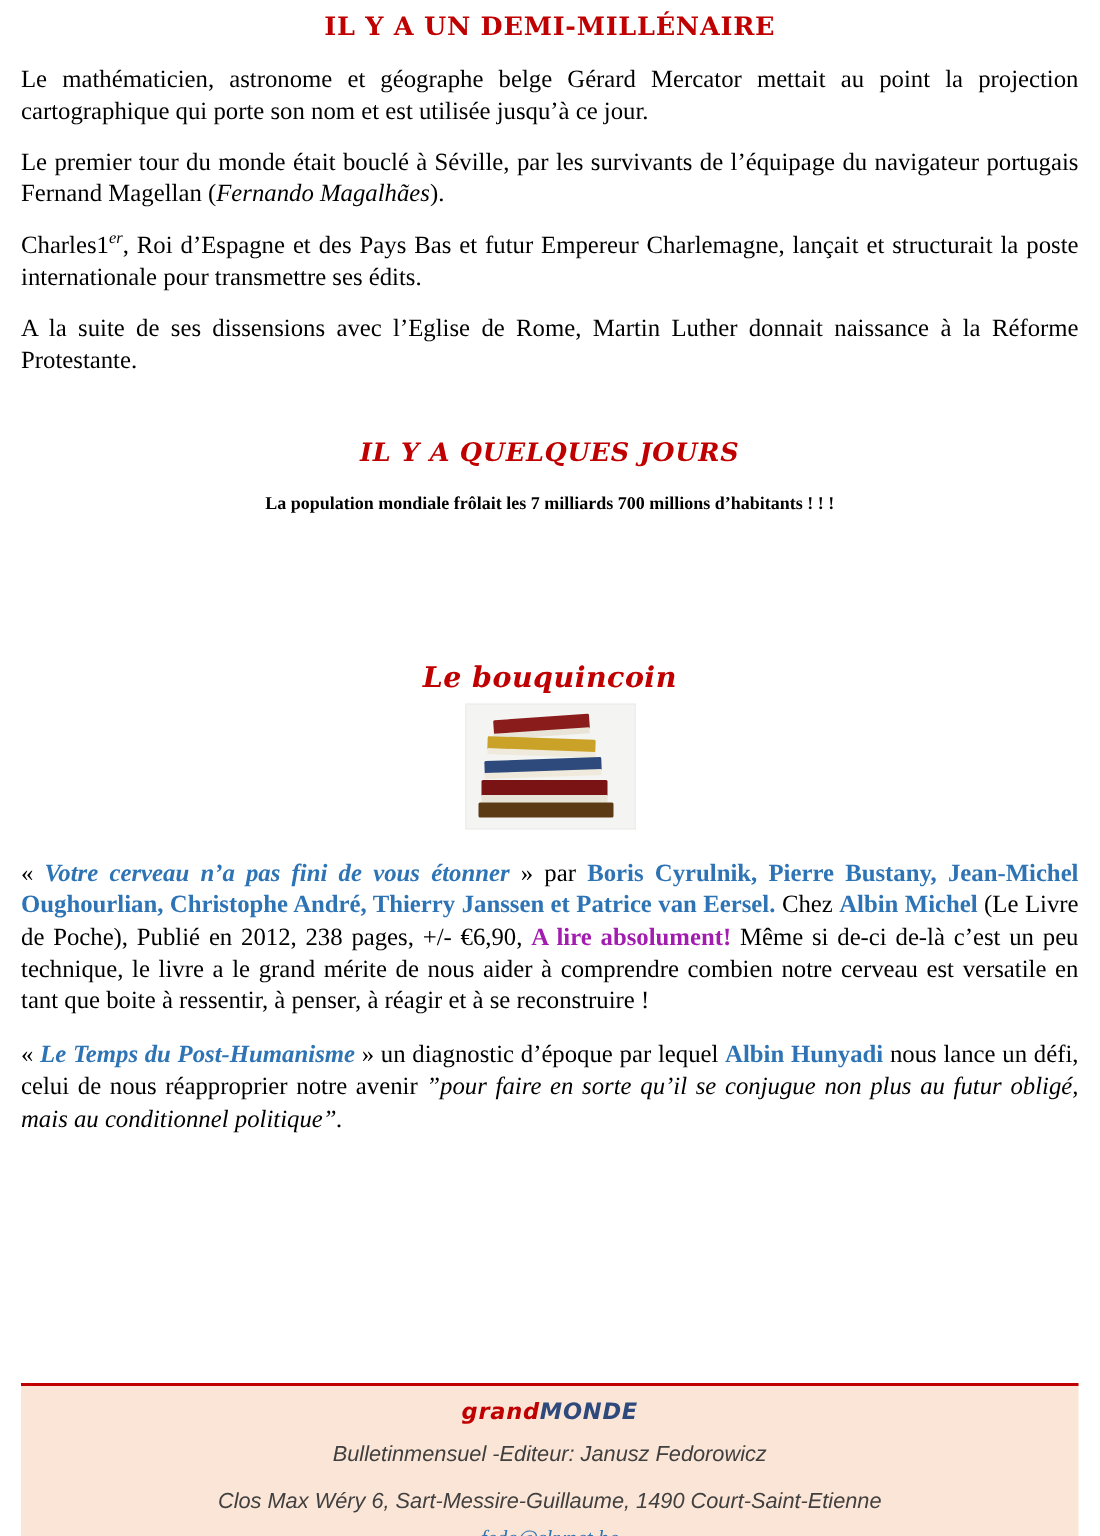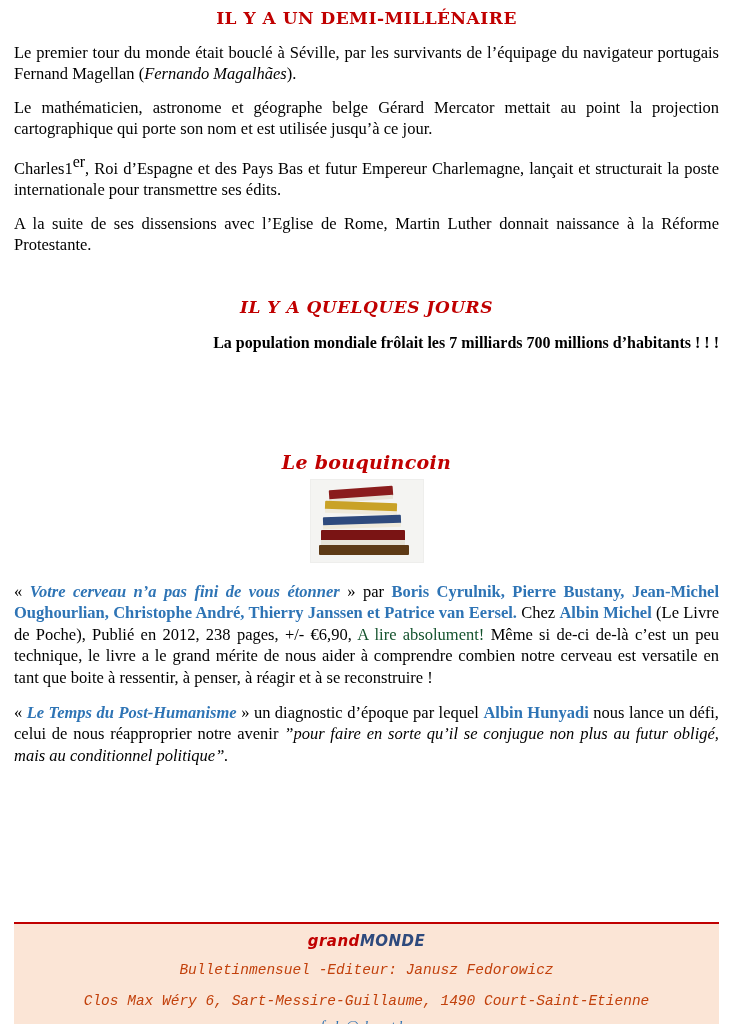--- a/index.html
+++ b/index.html
@@ -43,28 +43,28 @@
     font-variant: small-caps;
     font-style: italic;
   }
   p.body-par {
     font-size: 16.5px;
     line-height: 1.28;
     text-align: justify;
     margin: 0 0 13px 0;
   }
   p.bold-line {
-    font-size: 16px;
+    font-size: 12px;
     font-weight: bold;
     line-height: 1.28;
     margin: 0 0 6px 0;
-    text-align: right;
+    text-align: center;
   }
   .italic { font-style: italic; }
-  .sup { font-size: 16px; vertical-align: super; }
+  .sup { font-size: 11px; vertical-align: super; font-style: italic; }
 
   .bouquin-title {
     text-align: center;
     margin-top: 97px;
   }
   .bouquin-title span {
     font-family: "DejaVu Serif", serif;
     font-style: italic;
     font-weight: bold;
     font-size: 19px;
@@ -102,21 +102,21 @@
     margin: 18px 0 0 0;
   }
   .review2 {
     font-size: 16.5px;
     line-height: 1.3;
     text-align: justify;
     margin: 14px 0 0 0;
   }
   .blue-b { color: #2E74B5; font-weight: bold; }
   .blue-bi { color: #2E74B5; font-weight: bold; font-style: italic; }
-  .red-b { color: #14532d; font-weight: normal; }
+  .red-b { color: #a21caf; font-weight: bold; }
 
   .footer {
     position: absolute;
     left: 14px;
     right: 14px;
     bottom: 0;
     height: 110px;
     background: #FBE5D6;
     border-top: 2px solid #C00000;
     text-align: center;
@@ -126,47 +126,47 @@
   .footer-logo {
     font-family: "DejaVu Sans", sans-serif;
     font-size: 15px;
     font-weight: bold;
     font-style: italic;
     letter-spacing: 0.5px;
   }
   .logo-sart { color: #C00000; }
   .logo-monde { color: #2E4A7D; font-variant: small-caps; }
   .footer-line {
-    font-family: Liberation Mono, monospace;
+    font-family: Liberation Sans, sans-serif;
     font-style: italic;
     font-size: 14.5px;
-    color: #c2410c;
+    color: #404040;
     margin-top: 11px;
     line-height: 1.35;
   }
   .footer-mail {
     font-family: "Liberation Serif", serif;
     font-style: italic;
     font-size: 14.5px;
     color: #2E74B5;
     text-decoration: underline;
     margin-top: 7px;
     display: inline-block;
   }
 </style>
 </head>
 <body>
 
 <div class="page">
 
   <h1 class="section-title">IL Y A UN DEMI-MILLÉNAIRE</h1>
 
+  <p class="body-par">Le mathématicien, astronome et géographe belge Gérard Mercator mettait au point la projection cartographique qui porte son nom et est utilisée jusqu’à ce jour.</p>
+
   <p class="body-par"><span>Le premier tour du monde était bouclé à Séville, par les survivants de l’équipage du navigateur portugais Fernand Magellan (</span><span class="italic">Fernando Magalhães</span><span>).</span></p>
-
-  <p class="body-par">Le mathématicien, astronome et géographe belge Gérard Mercator mettait au point la projection cartographique qui porte son nom et est utilisée jusqu’à ce jour.</p>
 
   <p class="body-par"><span>Charles1</span><span class="sup">er</span><span>, Roi d’Espagne et des Pays Bas et futur Empereur Charlemagne, lançait et structurait la poste internationale pour transmettre ses édits.</span></p>
 
   <p class="body-par">A la suite de ses dissensions avec l’Eglise de Rome,  Martin Luther donnait naissance à la Réforme  Protestante.</p>
 
   <h1 class="section-title-2">IL Y A QUELQUES JOURS</h1>
 
   <p class="bold-line">La population mondiale frôlait les 7 milliards 700 millions d’habitants ! ! !</p>
 
   <div class="bouquin-title">

